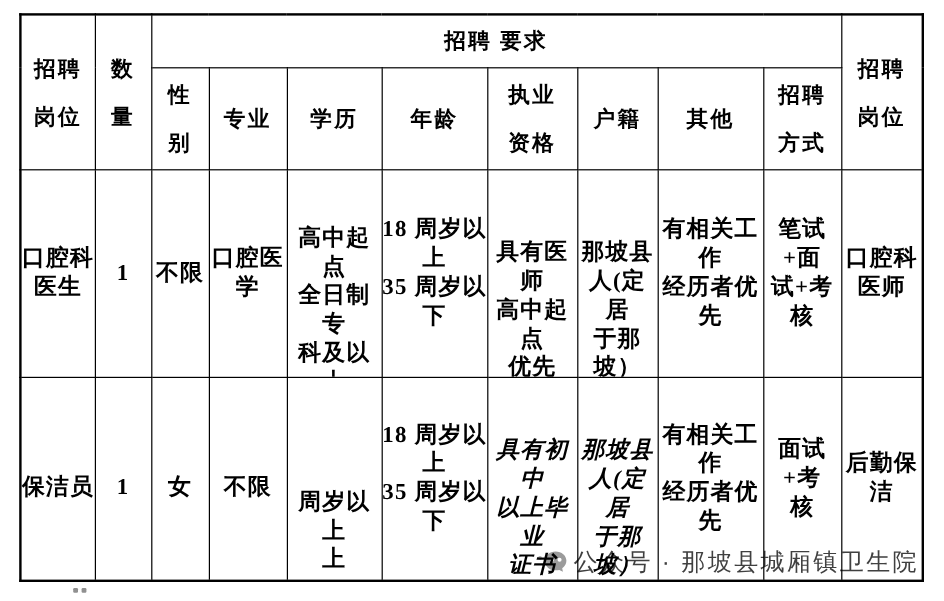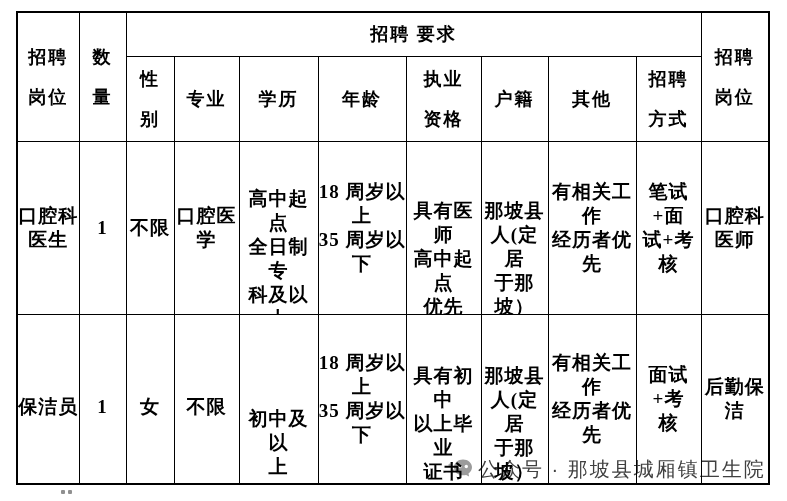--- a/index.html
+++ b/index.html
@@ -36,21 +36,21 @@
     background:transparent;
   }
   
   .hd  { font-size:18px; line-height:40px; letter-spacing:2px; }
   .req { vertical-align:middle; }
   .hd2 { vertical-align:top; }
   .hspan { vertical-align:top; padding-top:44px; }
   
   .bd { font-size:19px; line-height:24px; letter-spacing:1px; }
   .cv { position:relative; }
-  .sh15 { top:31px; } .sh24 { top:8px; } .sh25 { top:25px; } .sh44 { top:44px; }
+  .sh15 { top:31px; } .sh24 { top:8px; } .sh25 { top:25px;font-style:italic; } .sh44 { top:44px; }
   
   .r-h1 { height:44px; } .r-h2 { height:85px; } .r-d1 { height:173px; } .r-d2 { height:170px; }
 </style>
 </head>
 <body>
 
 <div class="page">
 
   <div class="watermark">
     <svg class="wm-icon" width="26" height="24" viewBox="0 0 26 24">
@@ -130,21 +130,21 @@
 试+考核</div></td>
         <td class="bd"><div class="cv">口腔科
 医师</div></td>
       </tr>
 
       <tr class="r-d2">
         <td class="bd"><div class="cv sh24">保洁员</div></td>
         <td class="bd"><div class="cv sh24">1</div></td>
         <td class="bd"><div class="cv sh24">女</div></td>
         <td class="bd"><div class="cv sh24">不限</div></td>
-        <td class="bd"><div class="cv sh44">初中及以
+        <td class="bd"><div class="cv sh44">周岁以上
 上</div></td>
         <td class="bd"><div class="cv">18 周岁以上
 35 周岁以下</div></td>
         <td class="bd"><div class="cv sh25">具有初中
 以上毕业
 证书</div></td>
         <td class="bd"><div class="cv sh25">那坡县
 人(定居
 于那坡）</div></td>
         <td class="bd"><div class="cv">有相关工作

